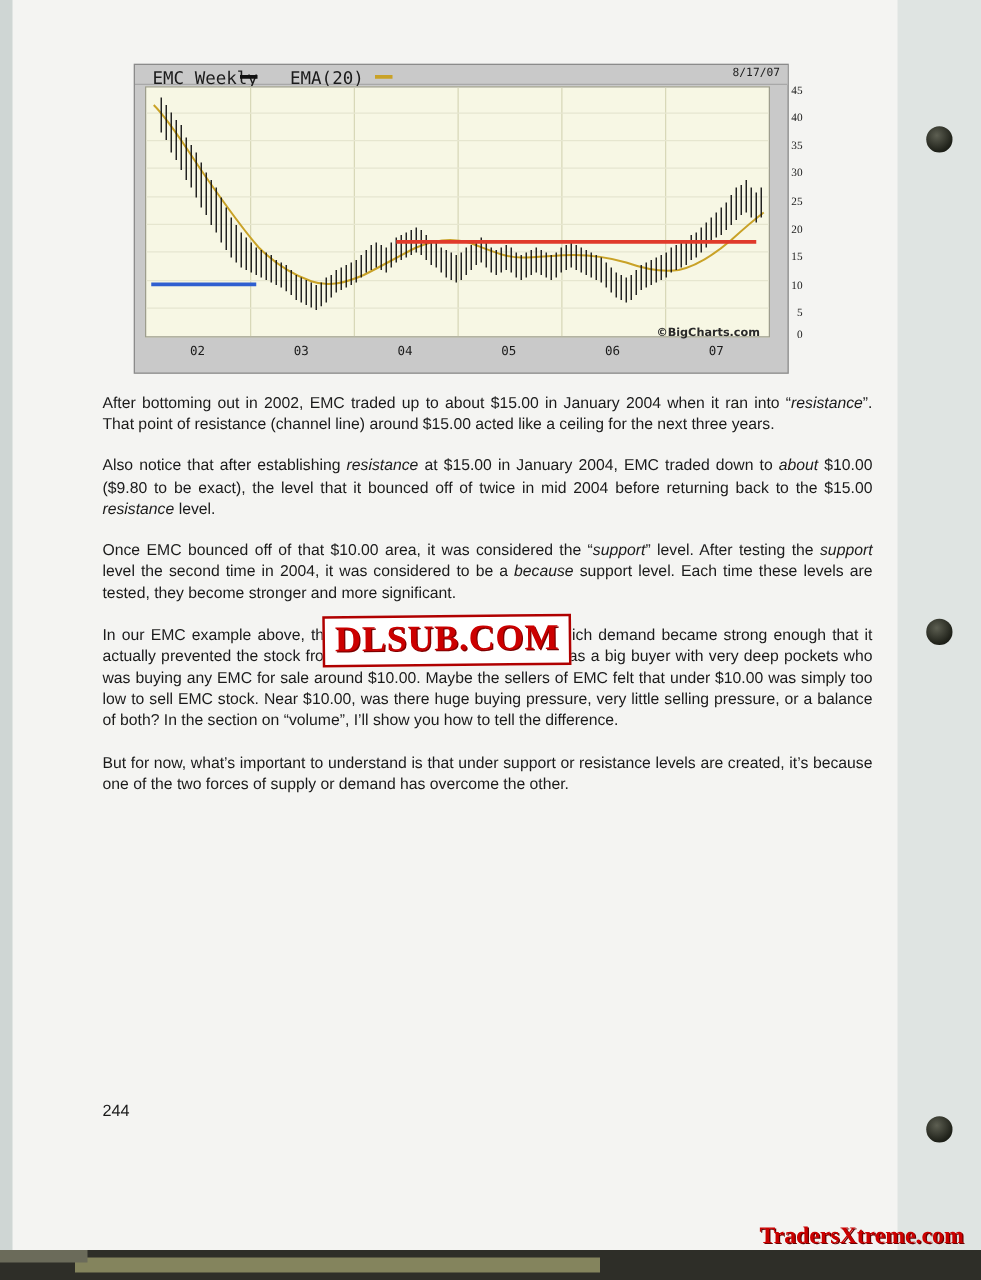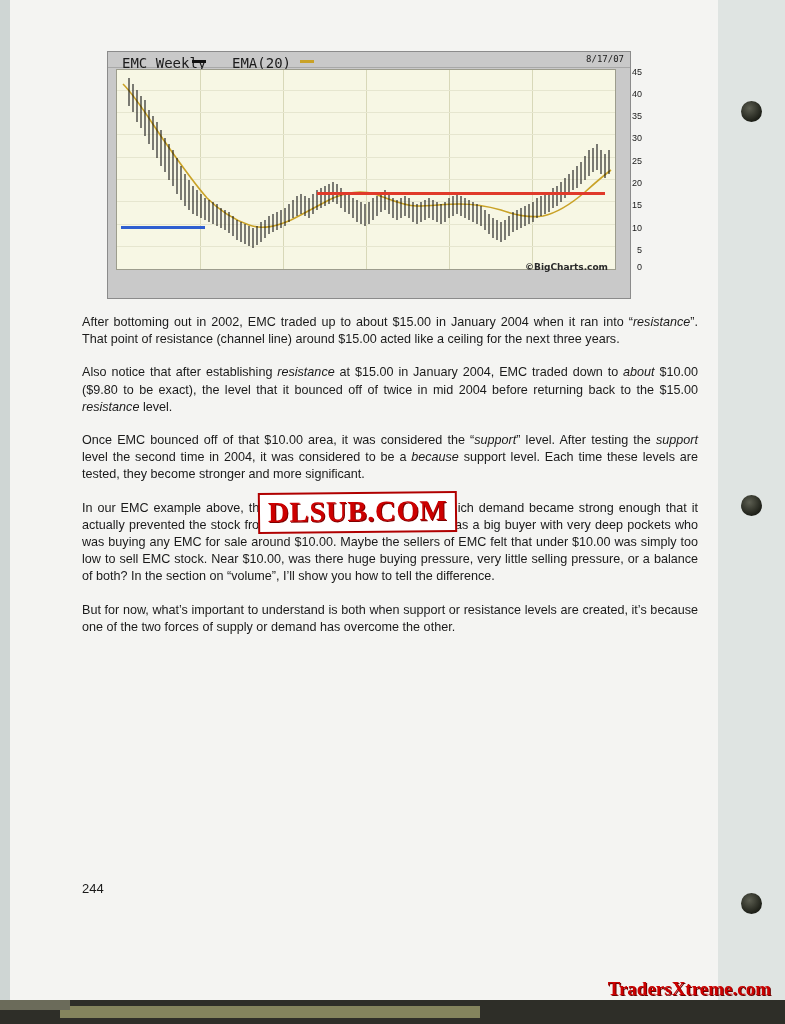--- a/index.html
+++ b/index.html
@@ -170,21 +170,21 @@
   .yaxis {
     position: absolute;
     left: 512px;
     top: 17px;
     width: 24px;
     height: 201px;
   }
   .ytick {
     position: absolute;
     right: 2px;
-    font-family: Liberation Sans, sans-serif;
+    font-family: Liberation Serif, serif;
     font-size: 9px;
     color: #1b1b1b;
     line-height: 9px;
     padding-left: 12px;
   }
   .xaxis {
     position: absolute;
     left: 8px;
     top: 222px;
     width: 500px;
@@ -452,34 +452,42 @@
       <div class="ytick" style="top:43px">35</div>
       <div class="ytick" style="top:65px">30</div>
       <div class="ytick" style="top:88px">25</div>
       <div class="ytick" style="top:110px">20</div>
       <div class="ytick" style="top:132px">15</div>
       <div class="ytick" style="top:155px">10</div>
       <div class="ytick" style="top:177px">5</div>
       <div class="ytick" style="top:194px">0</div>
     </div>
 
+    <div class="xaxis">
+      <div class="xtick" style="left:42px">02</div>
+      <div class="xtick" style="left:125px">03</div>
+      <div class="xtick" style="left:208px">04</div>
+      <div class="xtick" style="left:291px">05</div>
+      <div class="xtick" style="left:374px">06</div>
+      <div class="xtick" style="left:457px">07</div>
+    </div>
 
     <div class="bigcharts">©BigCharts.com</div>
   </div>
 
   <div class="body-text">
     <p><span>After bottoming out in 2002, EMC traded up to about $15.00 in January 2004 when it ran into “</span><em>resistance</em><span>”.  That point of resistance (channel line) around $15.00 acted like a ceiling for the next three years.</span></p>
 
     <p><span>Also notice that after establishing </span><em>resistance</em><span> at $15.00 in January 2004, EMC traded down to </span><em>about</em><span> $10.00 ($9.80 to be exact), the level that it bounced off of twice in mid 2004 before returning back to the $15.00 </span><em>resistance</em><span> level.</span></p>
 
     <p><span>Once EMC bounced off of that $10.00 area, it was considered the “</span><em>support</em><span>” level.  After testing the </span><em>support</em><span> level the second time in 2004, it was considered to be a </span><em>because</em><span> support level.  Each time these levels are tested, they become stronger and more significant.</span></p>
 
     <p>In our EMC example above, the $10.00 level was the level at which demand became strong enough that it actually prevented the stock from declining further.  Maybe there was a big buyer with very deep pockets who was buying any EMC for sale around $10.00.  Maybe the sellers of EMC felt that under $10.00 was simply too low to sell EMC stock.  Near $10.00, was there huge buying pressure, very little selling pressure, or a balance of both?  In the section on “volume”, I’ll show you how to tell the difference.</p>
 
-    <p>But for now, what’s important to understand is both when support or resistance levels are created, it’s because one of the two forces of supply or demand has overcome the other.</p>
+    <p>But for now, what’s important to understand is that under support or resistance levels are created, it’s because one of the two forces of supply or demand has overcome the other.</p>
   </div>
 
   <div class="watermark">DLSUB.COM</div>
 
   <div class="page-number">244</div>
 
   <div class="txbanner">TradersXtreme.com</div>
 
   <div class="paper-bottom"></div>
   <div class="bottom-strip"></div>

